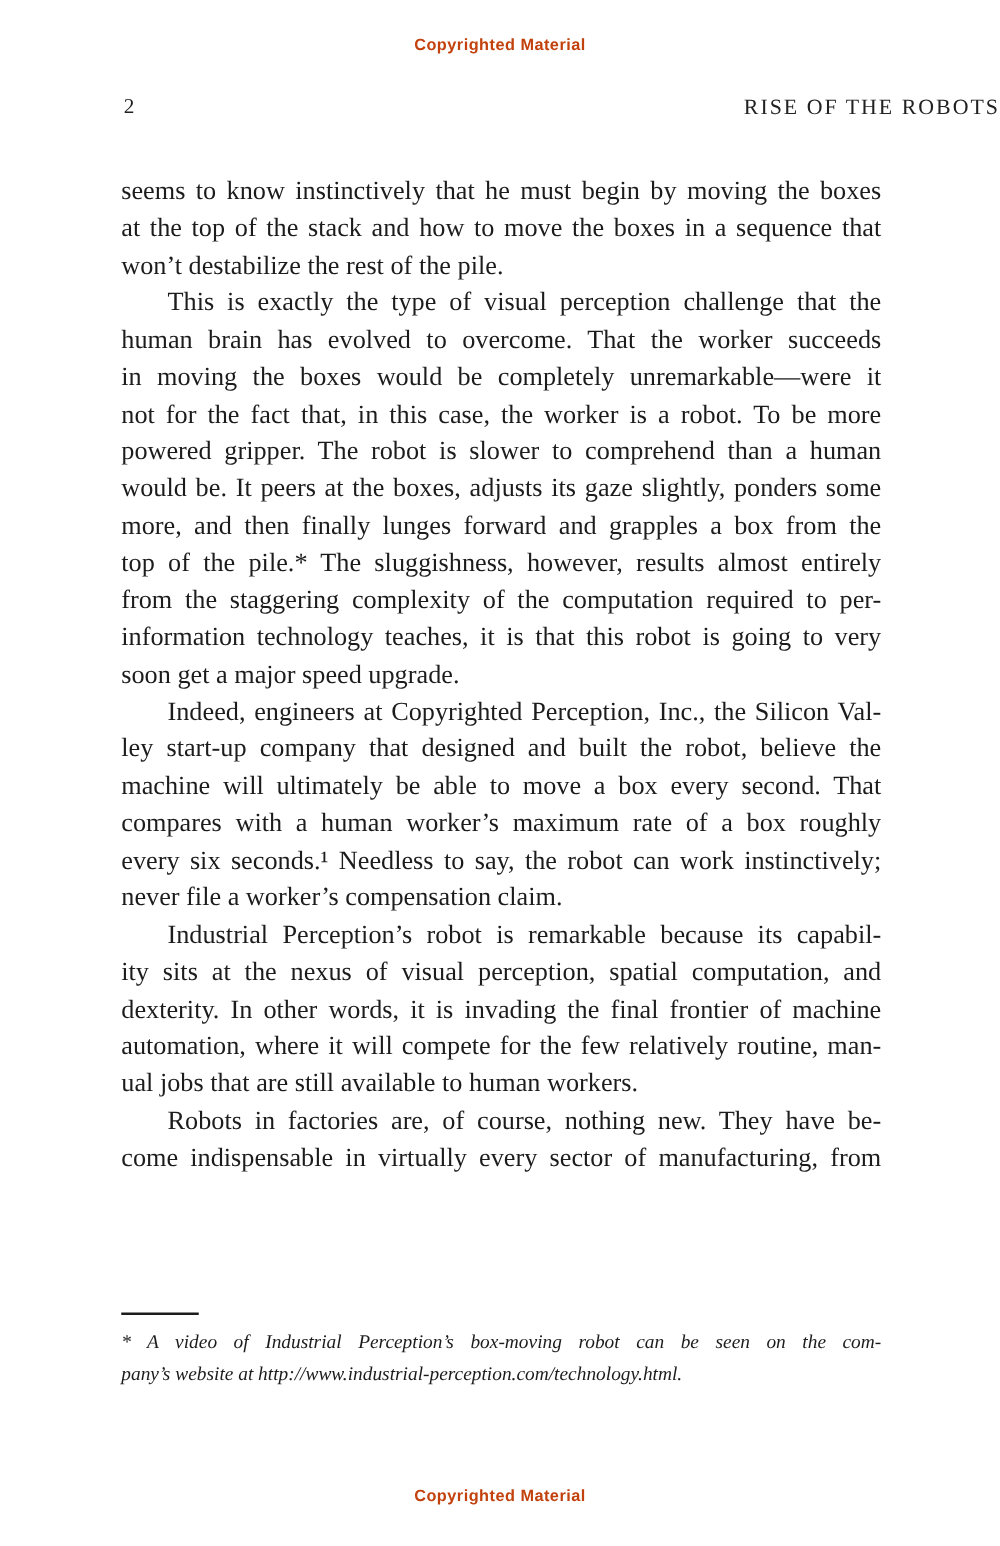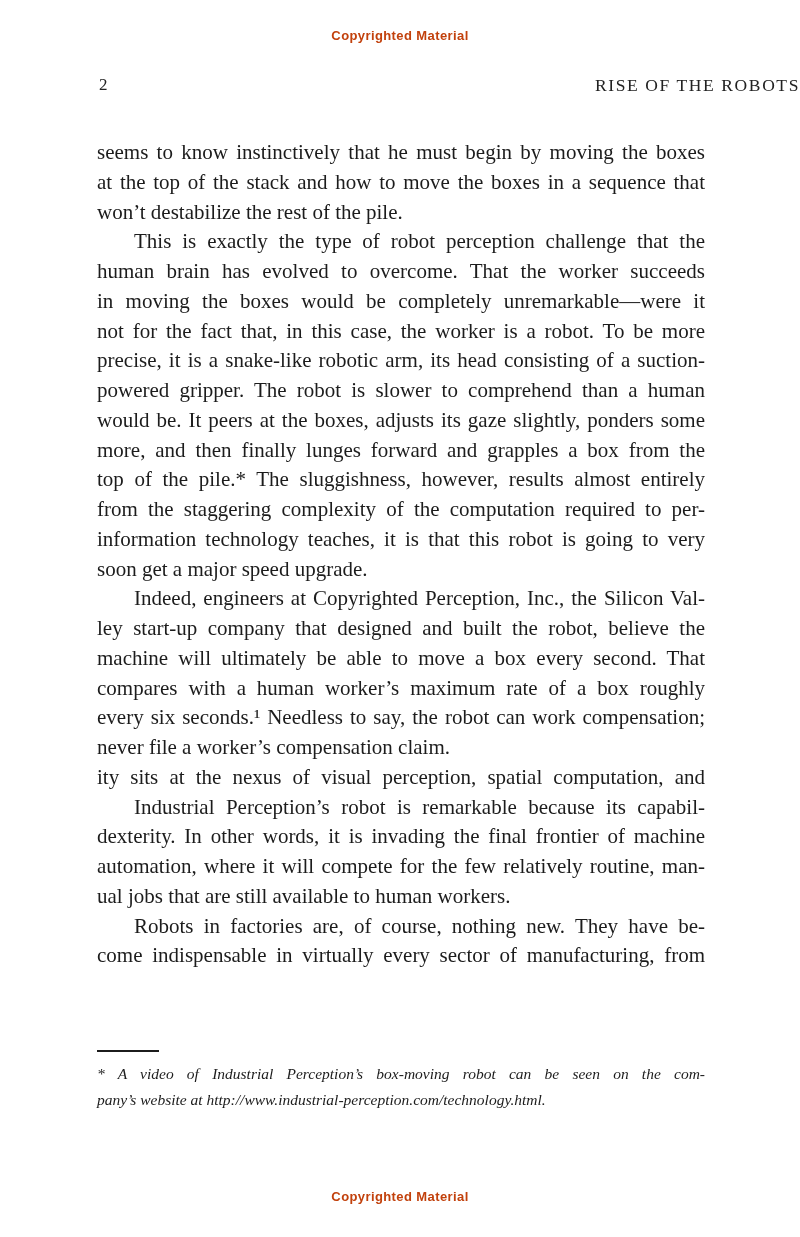--- a/index.html
+++ b/index.html
@@ -87,40 +87,39 @@
 
   <div class="running-header">
     <span class="page-number">2</span>
     <div class="running-title">RISE OF THE ROBOTS</div>
   </div>
 
   <div class="body-text">
       <div class="bline">seems to know instinctively that he must begin by moving the boxes</div>
       <div class="bline">at the top of the stack and how to move the boxes in a sequence that</div>
       <div class="bline lastline">won’t destabilize the rest of the pile.</div>
-      <div class="bline indent">This is exactly the type of robot perception challenge that the</div>
+      <div class="bline indent">This is exactly the type of visual perception challenge that the</div>
       <div class="bline">human brain has evolved to overcome. That the worker succeeds</div>
       <div class="bline">in moving the boxes would be completely unremarkable—were it</div>
       <div class="bline">not for the fact that, in this case, the worker is a robot. To be more</div>
-      <div class="bline">precise, it is a snake-like robotic arm, its head consisting of a suction-</div>
       <div class="bline">powered gripper. The robot is slower to comprehend than a human</div>
       <div class="bline">would be. It peers at the boxes, adjusts its gaze slightly, ponders some</div>
       <div class="bline">more, and then finally lunges forward and grapples a box from the</div>
       <div class="bline">top of the pile.* The sluggishness, however, results almost entirely</div>
       <div class="bline">from the staggering complexity of the computation required to per-</div>
       <div class="bline">information technology teaches, it is that this robot is going to very</div>
       <div class="bline lastline">soon get a major speed upgrade.</div>
       <div class="bline indent">Indeed, engineers at Copyrighted Perception, Inc., the Silicon Val-</div>
       <div class="bline">ley start-up company that designed and built the robot, believe the</div>
       <div class="bline">machine will ultimately be able to move a box every second. That</div>
       <div class="bline">compares with a human worker’s maximum rate of a box roughly</div>
-      <div class="bline">every six seconds.¹ Needless to say, the robot can work compensation;</div>
+      <div class="bline">every six seconds.¹ Needless to say, the robot can work instinctively;</div>
       <div class="bline lastline">never file a worker’s compensation claim.</div>
+      <div class="bline indent">Industrial Perception’s robot is remarkable because its capabil-</div>
       <div class="bline">ity sits at the nexus of visual perception, spatial computation, and</div>
-      <div class="bline indent">Industrial Perception’s robot is remarkable because its capabil-</div>
       <div class="bline">dexterity. In other words, it is invading the final frontier of machine</div>
       <div class="bline">automation, where it will compete for the few relatively routine, man-</div>
       <div class="bline lastline">ual jobs that are still available to human workers.</div>
       <div class="bline indent">Robots in factories are, of course, nothing new. They have be-</div>
       <div class="bline">come indispensable in virtually every sector of manufacturing, from</div>
     </div>
 
   <div class="footnote">
     <div class="footnote-rule"></div>
     <div class="footnote-lines">

